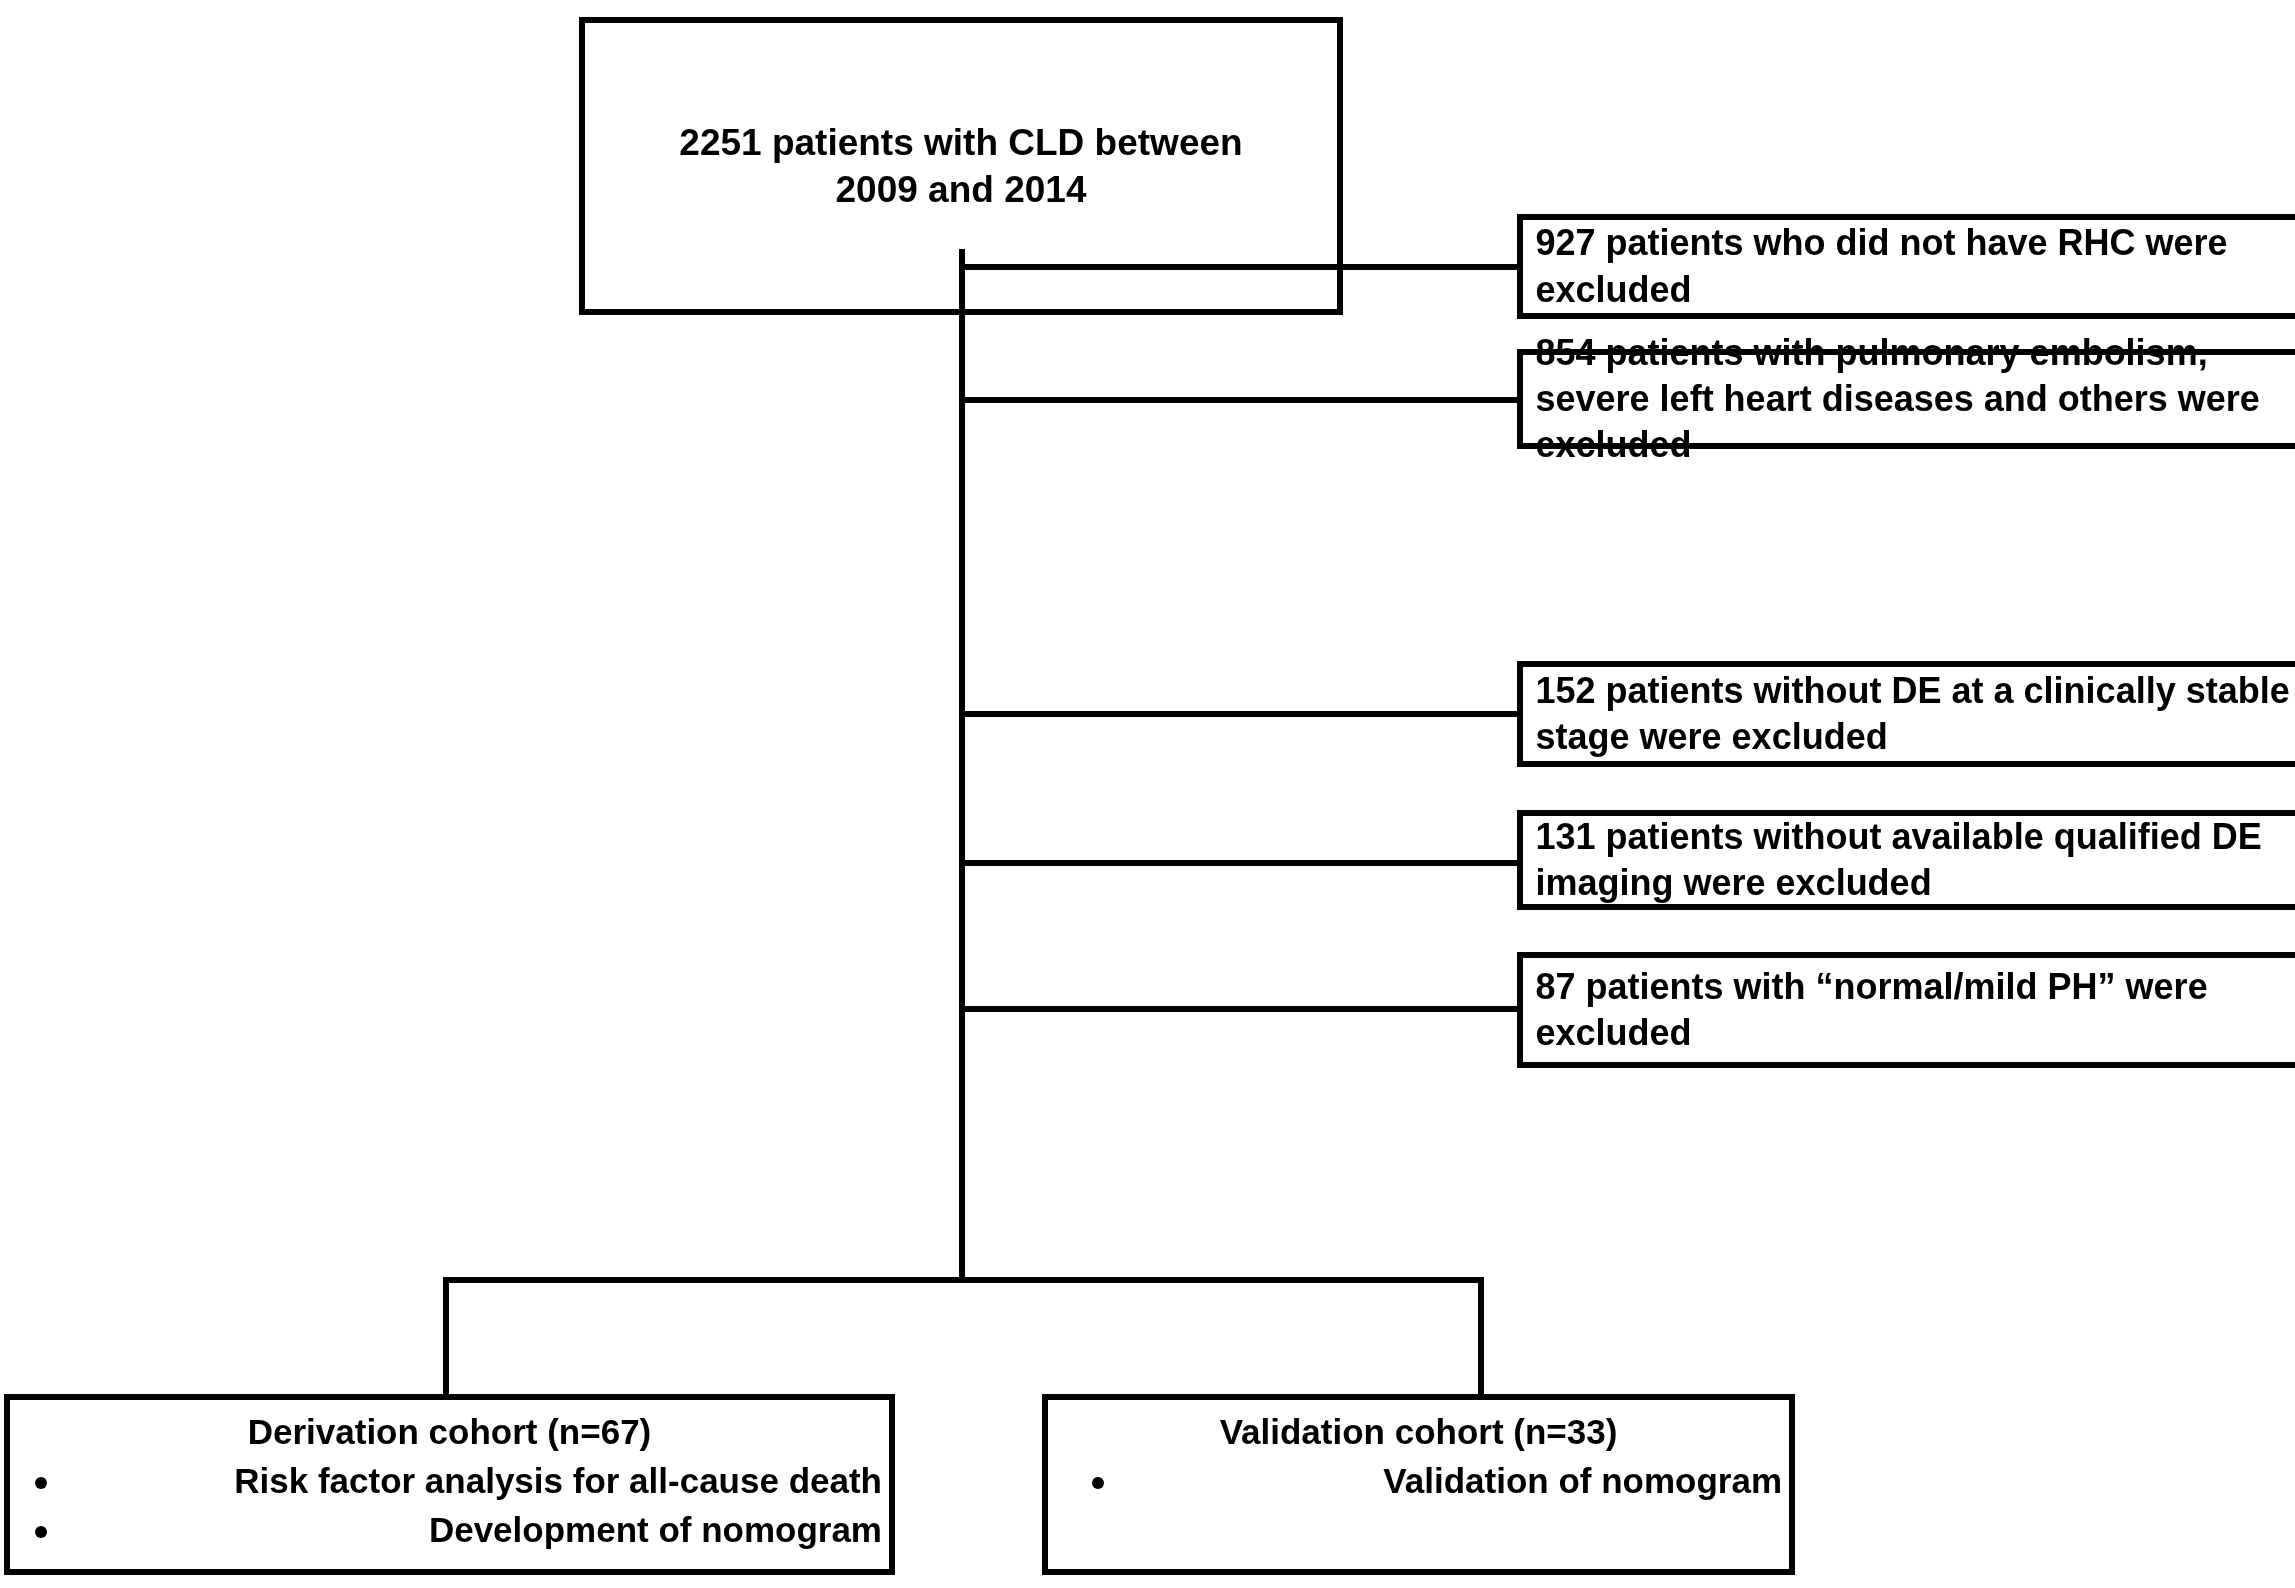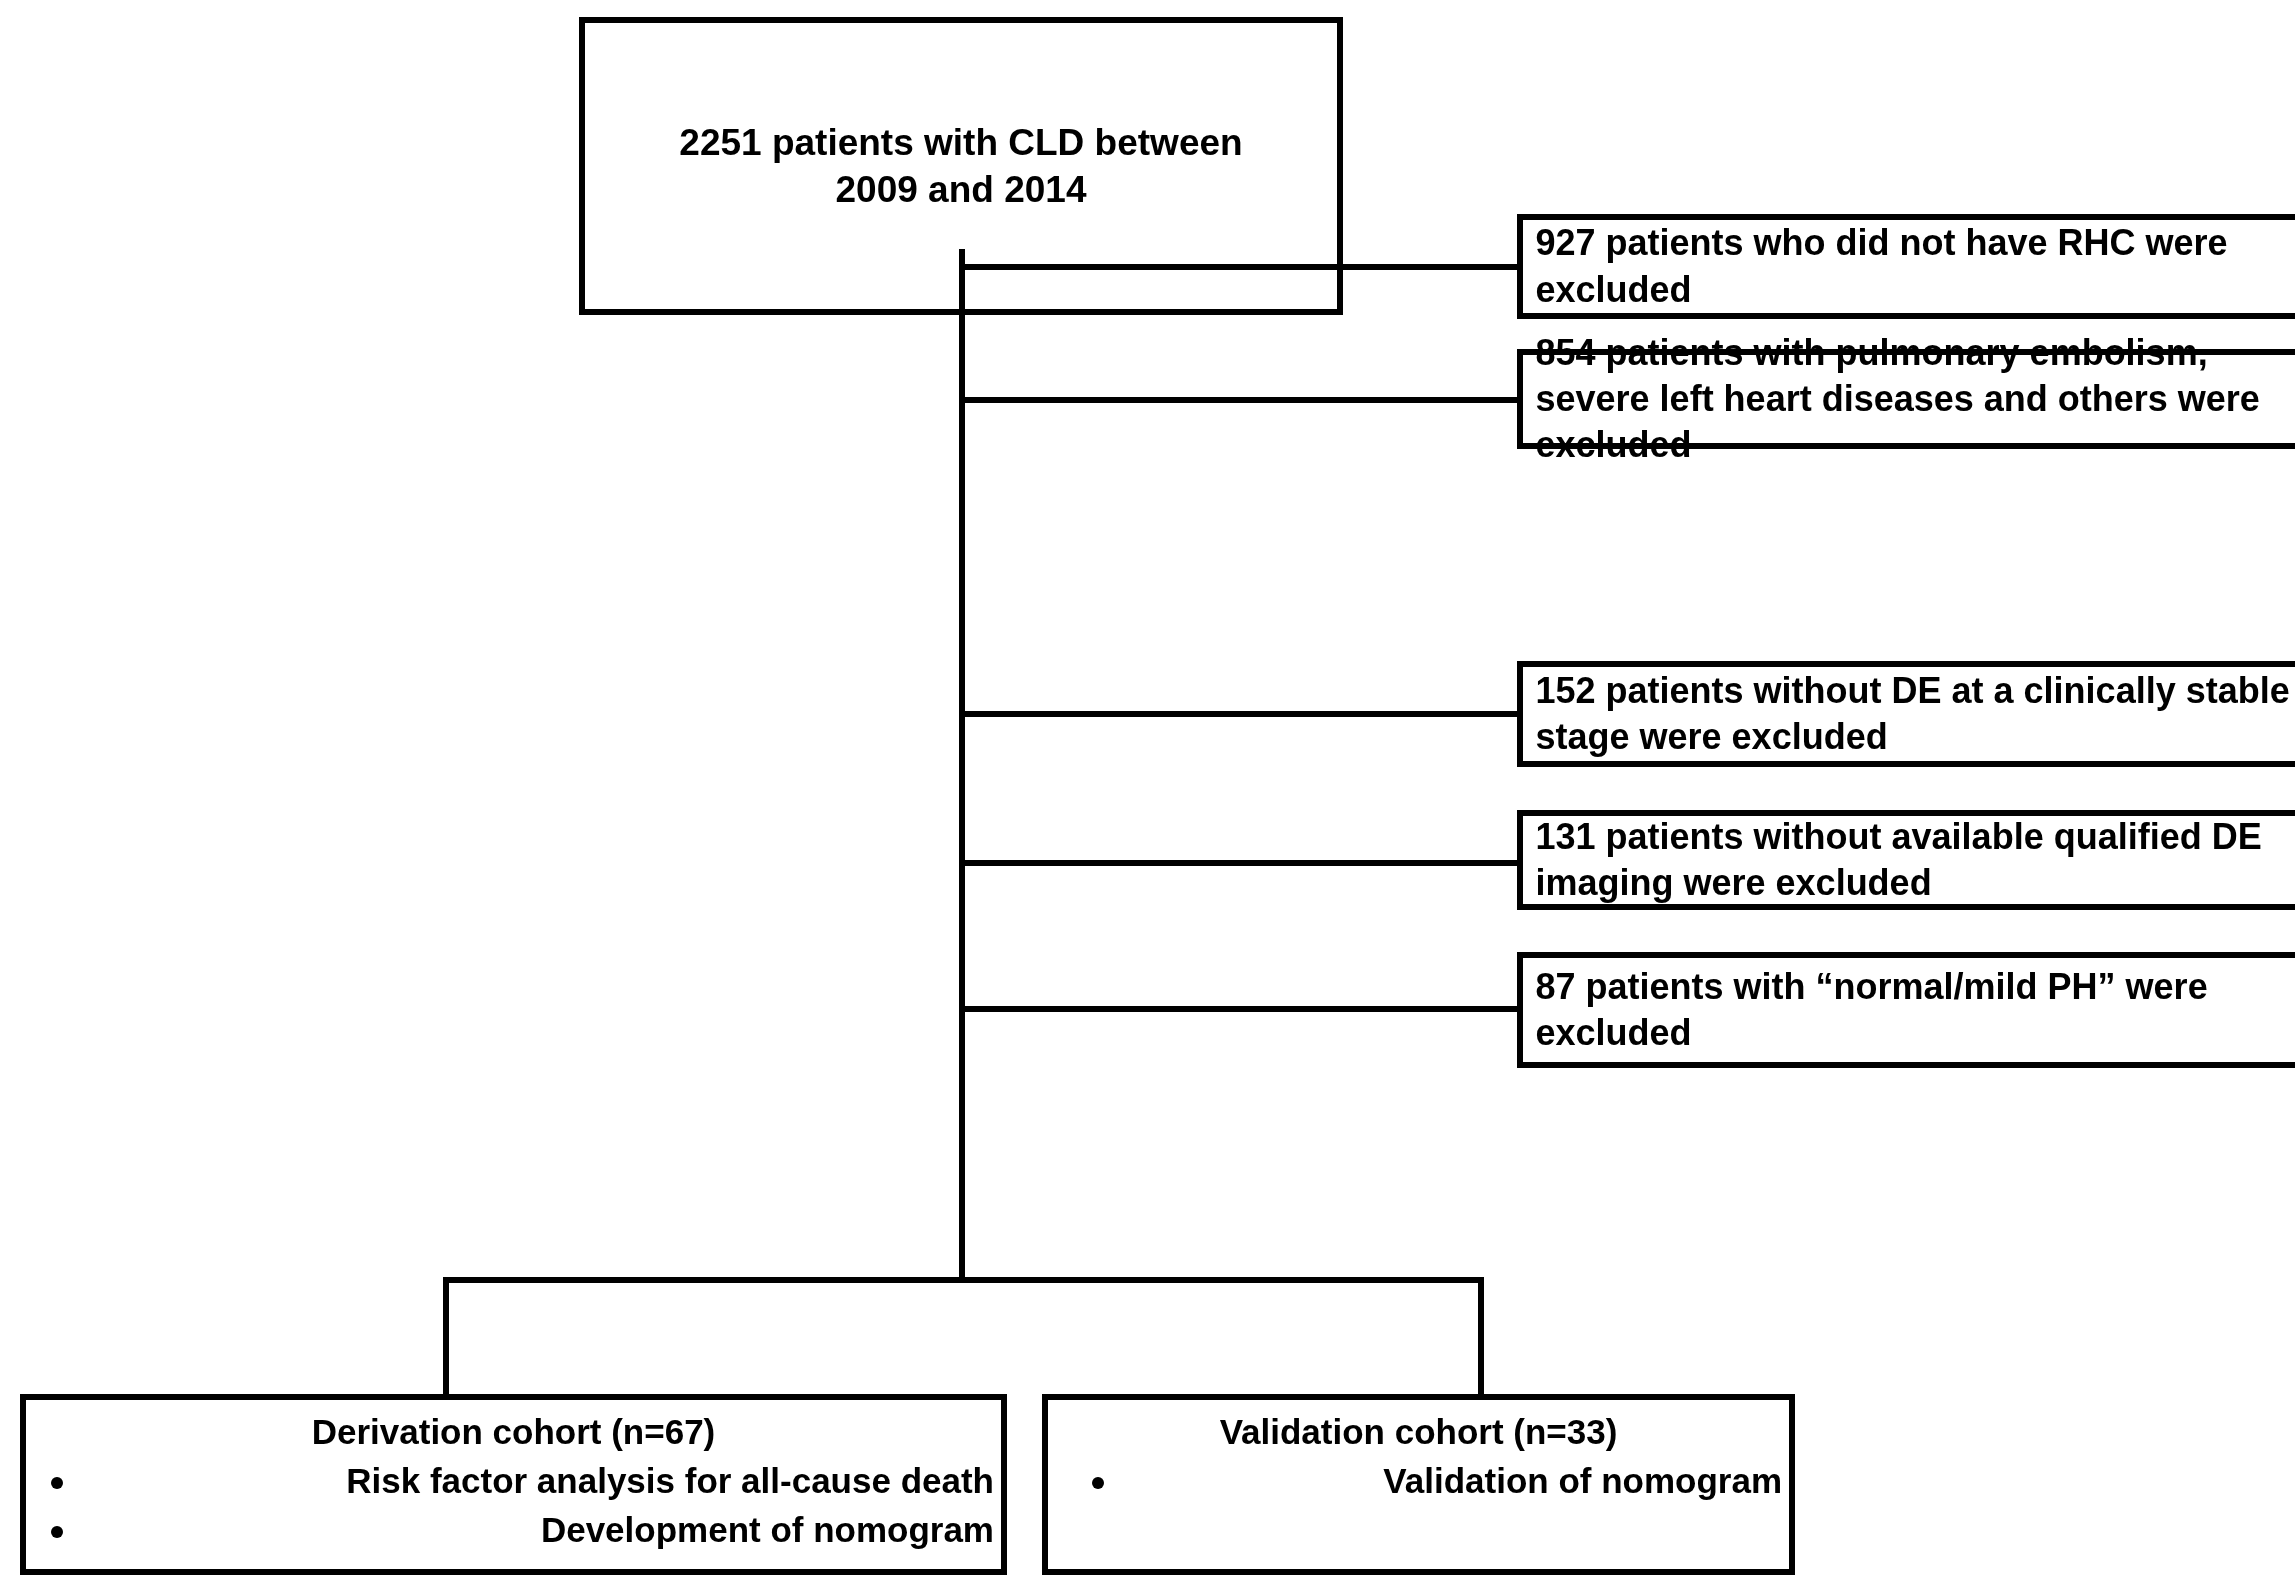--- a/index.html
+++ b/index.html
@@ -50,21 +50,21 @@
   .excl-2 { top: 349px;  height: 100px; }
   .excl-3 { top: 661px;  height: 106px; }
   .excl-4 { top: 810px; height: 100px; }
   .excl-5 { top: 952px; height: 116px; }
   .node-cohort {
     top: 1394px;
     height: 181px;
     font-size: 35px;
     padding: 9.7px 7px 0 7px;
   }
-  .cohort-left  { left: 20px;   width: 987px; }
+  .cohort-left  { left: 4px;   width: 891px; }
   .cohort-right { left: 1042px; width: 753px; }
   .cohort-title {
     text-align: center;
     font-weight: bold;
     margin-bottom: 4.2px;
   }
   .cohort-list {
     list-style: none;
     margin: 0;
     padding: 0;

